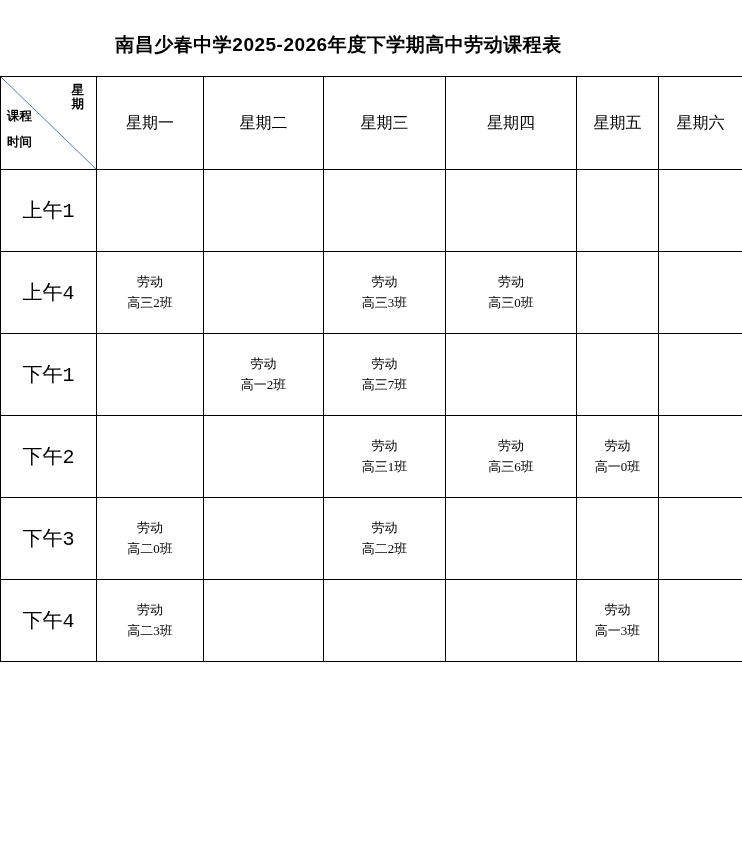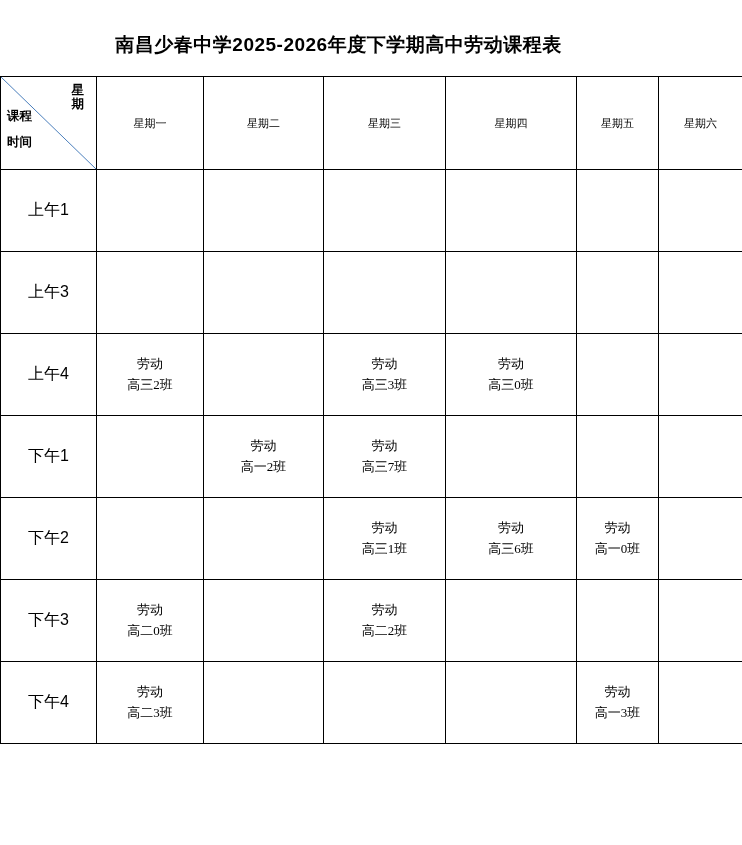--- a/index.html
+++ b/index.html
@@ -73,27 +73,27 @@
     text-align: right;
   }
   td.corner .lbl-time {
     left: 6px;
     top: 58px;
     text-align: center;
   }
   th.dayhead {
     font-family: Liberation Serif, serif;
     font-weight: bold;
-    font-size: 11px;
+    font-size: 16px;
     height: 92px;
   }
   td.period {
-    font-family: Liberation Sans, sans-serif;
+    font-family: Liberation Mono, monospace;
     font-weight: bold;
-    font-size: 16px;
+    font-size: 20px;
     height: 81px;
     width: 96px;
   }
   td.cell {
     height: 81px;
     font-size: 13px;
     line-height: 1.55;
   }
   td.cell .c1, td.cell .c2 {
     display: block;
@@ -160,47 +160,20 @@
         <td class="cell">
             <span class="c1"></span>
             <span class="c2"></span>
           </td>
         <td class="cell">
             <span class="c1"></span>
             <span class="c2"></span>
           </td>
       </tr>
       <tr>
-        <td class="period">上午3</td>
-        <td class="cell">
-            <span class="c1"></span>
-            <span class="c2"></span>
-          </td>
-        <td class="cell">
-            <span class="c1"></span>
-            <span class="c2"></span>
-          </td>
-        <td class="cell">
-            <span class="c1"></span>
-            <span class="c2"></span>
-          </td>
-        <td class="cell">
-            <span class="c1"></span>
-            <span class="c2"></span>
-          </td>
-        <td class="cell">
-            <span class="c1"></span>
-            <span class="c2"></span>
-          </td>
-        <td class="cell">
-            <span class="c1"></span>
-            <span class="c2"></span>
-          </td>
-      </tr>
-      <tr>
         <td class="period">上午4</td>
         <td class="cell">
             <span class="c1">劳动</span>
             <span class="c2">高三2班</span>
           </td>
         <td class="cell">
             <span class="c1"></span>
             <span class="c2"></span>
           </td>
         <td class="cell">

